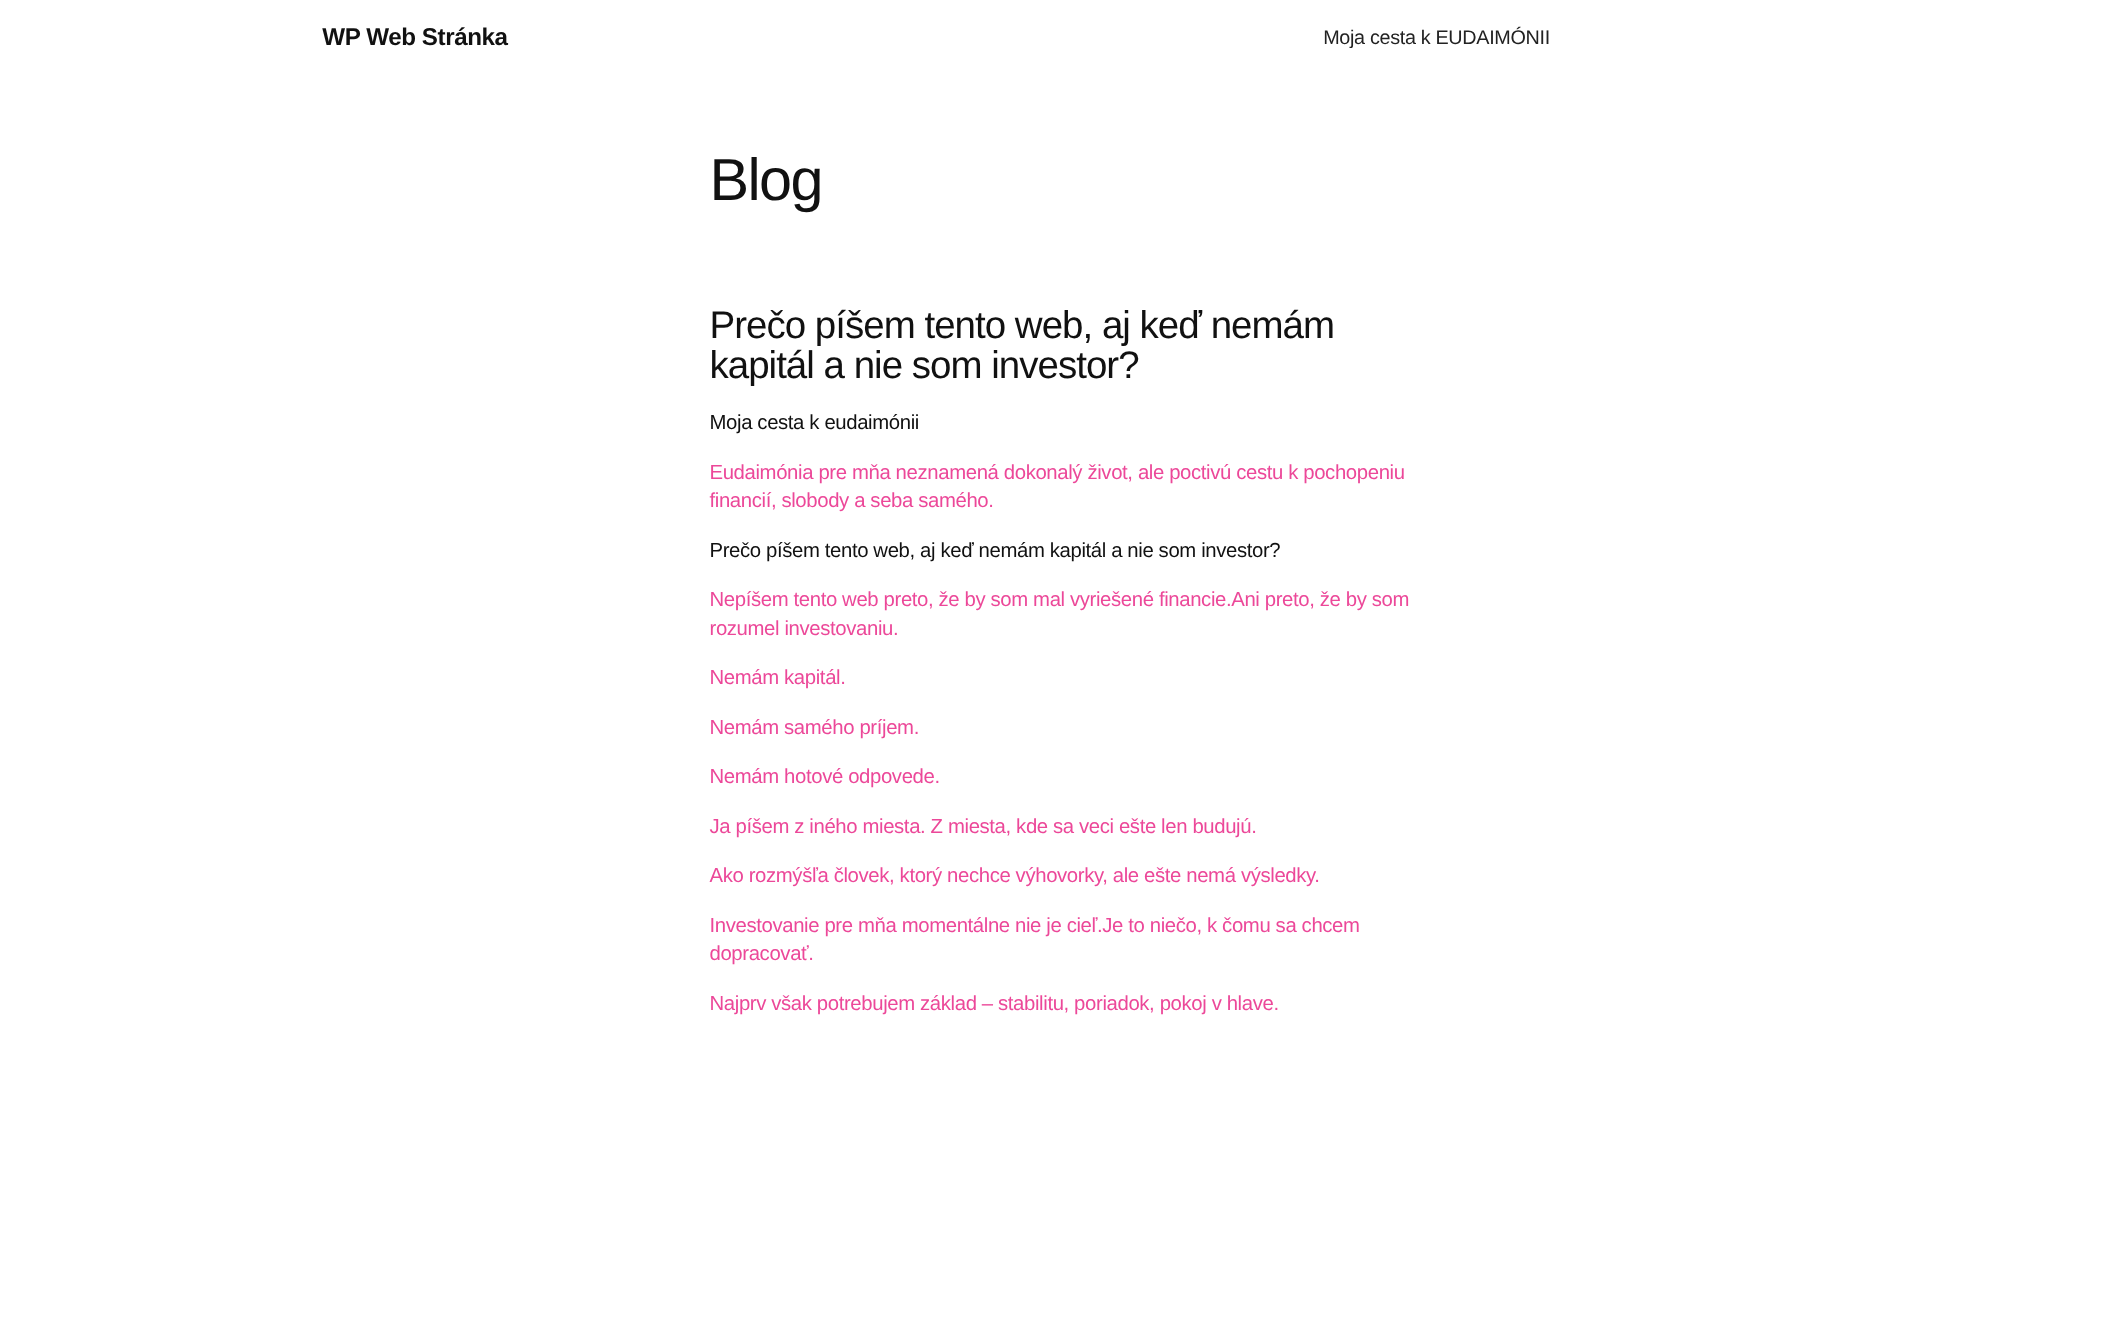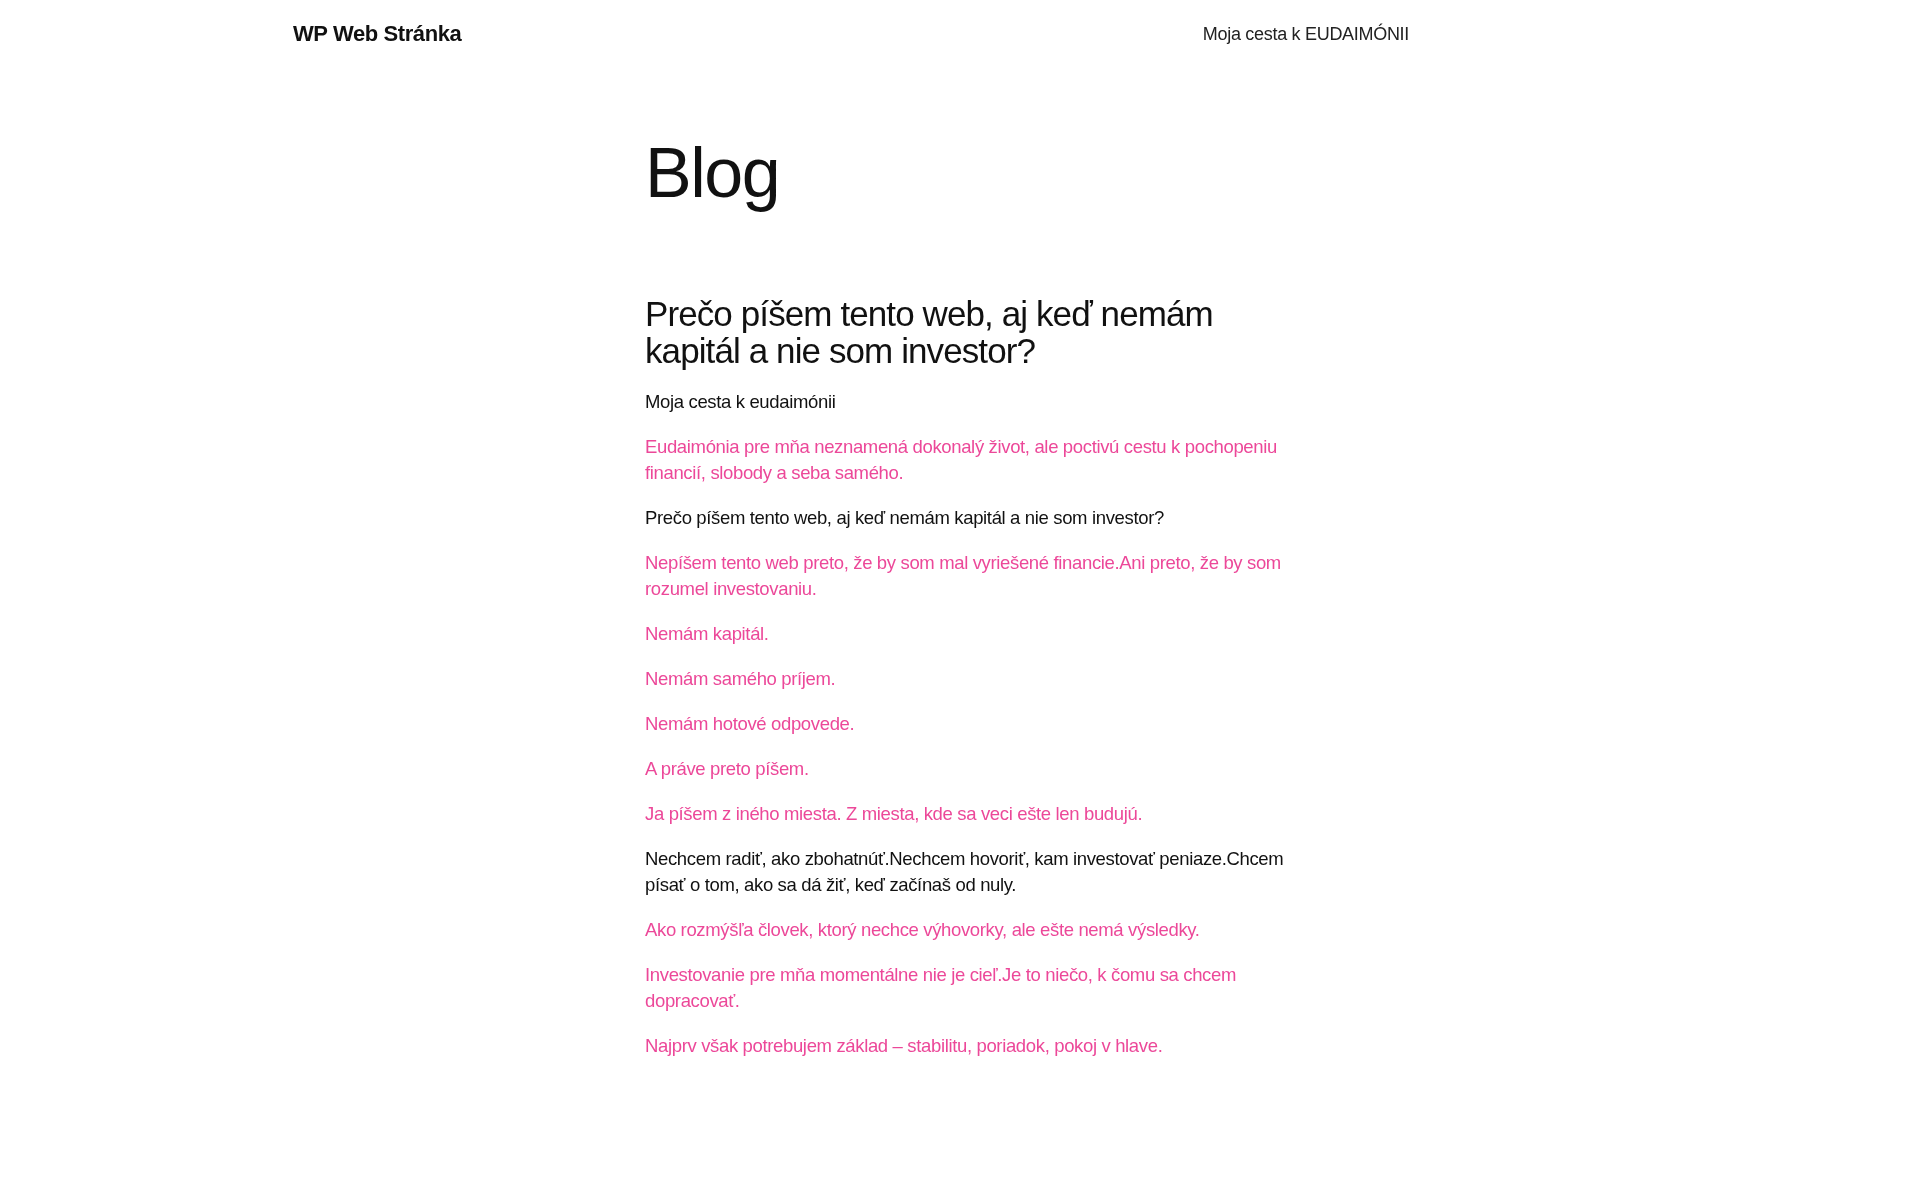--- a/index.html
+++ b/index.html
@@ -17,21 +17,21 @@
     text-decoration: none;
   }
   .site-nav {
     position: absolute; right: 271px; top: 24px;
     font-size: 18px; color: #222222; letter-spacing: -0.3px;
   }
   .main {
     position: absolute; left: 645px; top: 135px; width: 640px;
   }
   .page-title {
-    margin: 0; font-size: 70px; font-weight: 400; letter-spacing: -1.5px;
+    margin: 0; font-size: 54px; font-weight: 400; letter-spacing: -1.5px;
     line-height: 1.1; color: #111111;
   }
   .post {
     margin-top: 83px;
   }
   .post-title {
     margin: 0 0 20px 0; font-size: 35px; font-weight: 400; letter-spacing: -0.9px;
     line-height: 37px; color: #111111;
   }
   .post-content p {
@@ -56,21 +56,19 @@
   <article class="post">
     <h2 class="post-title">Prečo píšem tento web, aj keď nemám kapitál a nie som investor?</h2>
     <div class="post-content">
       <p class="em">Moja cesta k eudaimónii</p>
       <p>Eudaimónia pre mňa neznamená dokonalý život, ale poctivú cestu k pochopeniu financií, slobody a seba samého.</p>
       <p class="em">Prečo píšem tento web, aj keď nemám kapitál a nie som investor?</p>
       <p>Nepíšem tento web preto, že by som mal vyriešené financie.Ani preto, že by som rozumel investovaniu.</p>
       <p>Nemám kapitál.</p>
       <p>Nemám samého príjem.</p>
       <p>Nemám hotové odpovede.</p>
-      <p>A práve preto píšem.</p>
       <p>Ja píšem z iného miesta. Z miesta, kde sa veci ešte len budujú.</p>
-      <p class="em">Nechcem radiť, ako zbohatnúť.Nechcem hovoriť, kam investovať peniaze.Chcem písať o tom, ako sa dá žiť, keď začínaš od nuly.</p>
       <p>Ako rozmýšľa človek, ktorý nechce výhovorky, ale ešte nemá výsledky.</p>
       <p>Investovanie pre mňa momentálne nie je cieľ.Je to niečo, k čomu sa chcem dopracovať.</p>
       <p>Najprv však potrebujem základ – stabilitu, poriadok, pokoj v hlave.</p>
     </div>
   </article>
 </main>
 
 </body></html>

